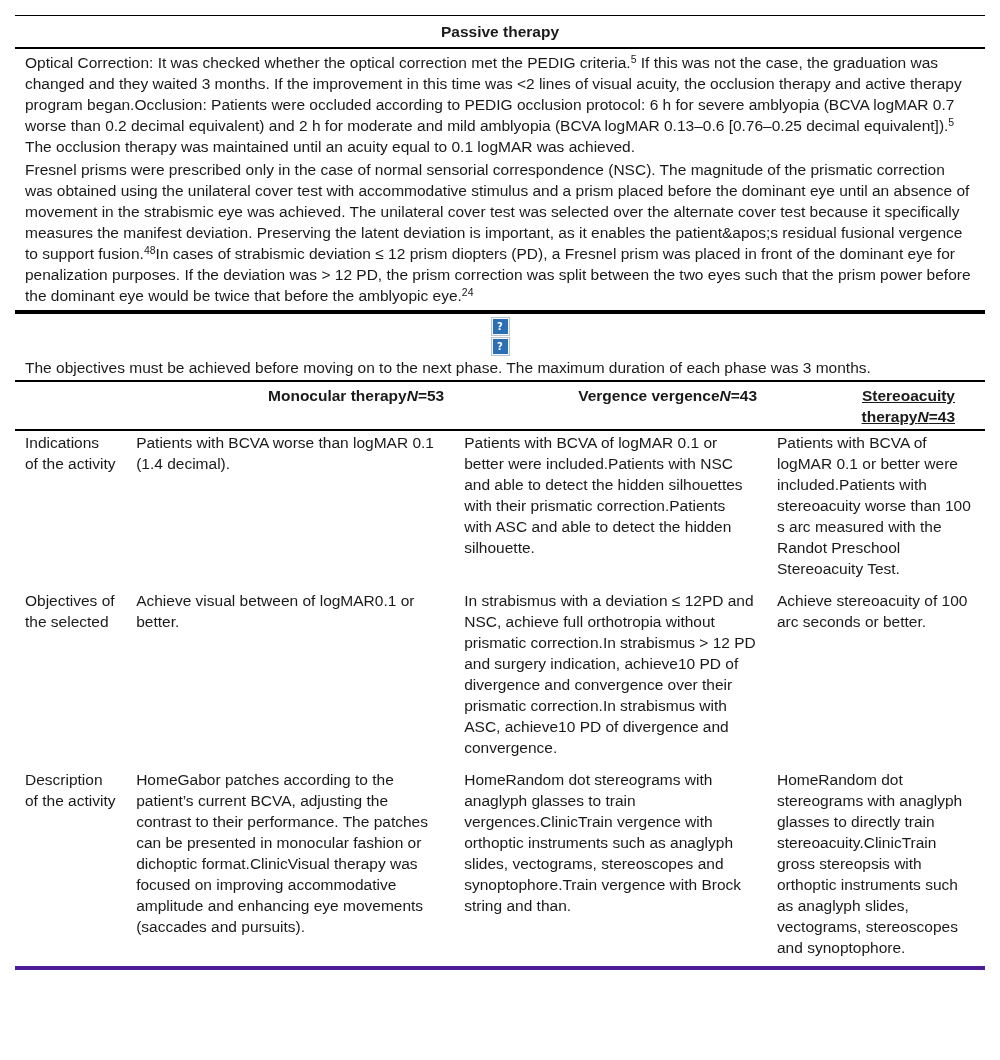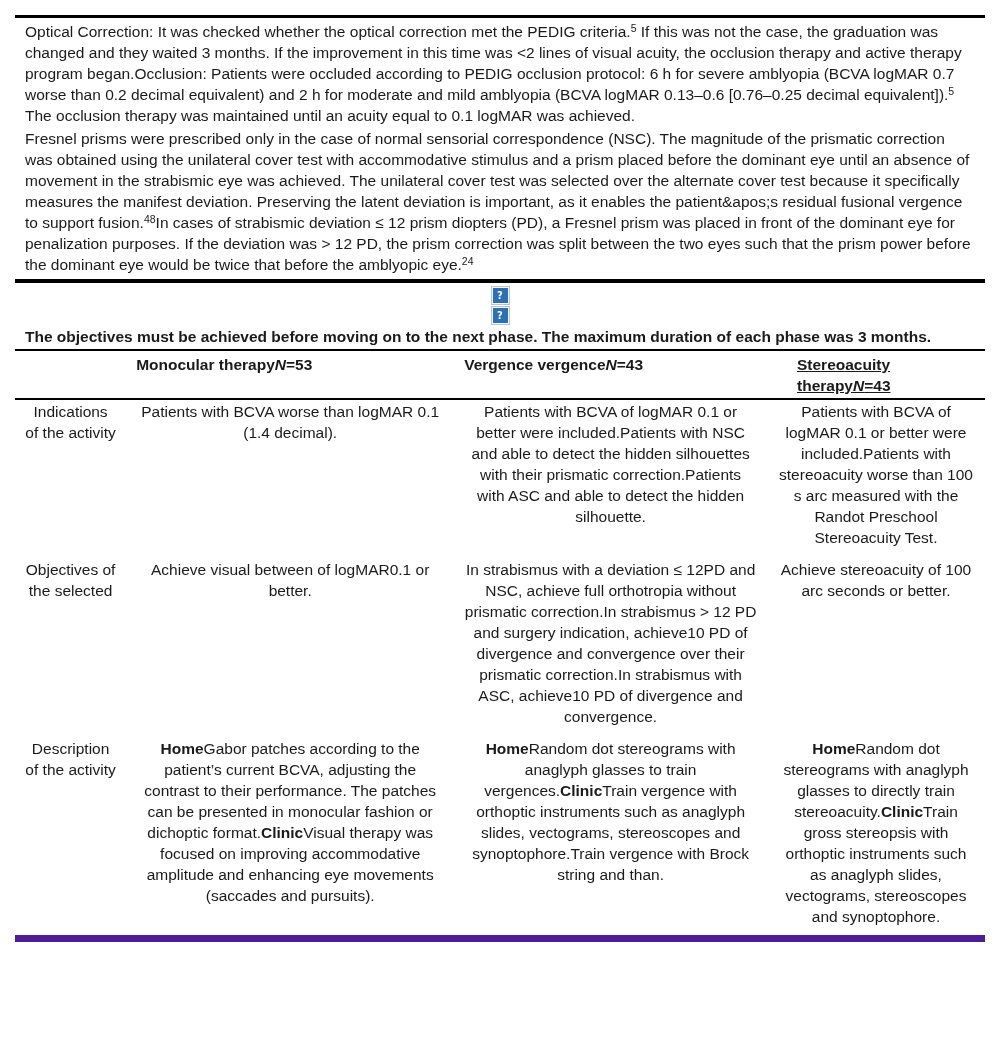--- a/index.html
+++ b/index.html
@@ -62,58 +62,59 @@
       height: 15px;
       background: #2b6fb5;
       color: #fff;
       font-size: 10px;
       line-height: 15px;
       font-weight: bold;
       text-align: center;
       font-family: "DejaVu Sans", sans-serif;
     }
     .note {
-      font-weight: bold;
+      font-weight: normal;
       padding: 0 0 2px 10px;
       line-height: 21px;
     }
     table.grid {
       width: 970px;
       border-collapse: collapse;
       table-layout: fixed;
     }
     table.grid th, table.grid td {
       vertical-align: top;
-      text-align: center;
+      text-align: left;
       padding: 0 10px;
       font-weight: normal;
     }
     table.grid thead th {
       font-weight: bold;
-      text-align: left;
+      text-align: right;
       padding-top: 3px;
       padding-bottom: 2px;
       border-bottom: 2px solid #000;
     }
     table.grid thead tr { border-top: 2px solid #000; }
     table.grid tbody td { padding-top: 1px; padding-bottom: 10px; }
-    table.grid tbody tr:last-child td { padding-bottom: 8px; border-bottom: 7px solid #4c1d95; }
+    table.grid tbody tr:last-child td { padding-bottom: 8px; border-bottom: 4px solid #4c1d95; }
     .col1 { width: 102px; }
     .col2 { width: 301px; }
     .col3 { width: 287px; }
     .col4 { width: 200px; }
-    b { font-weight: bold; }
+    b { font-weight: normal; }
     i { font-style: italic; }
   </style>
 </head>
 <body>
 
 <div class="doc">
 
   <div class="rule-thin"></div>
+  <div class="section-head">Passive therapy</div>
   <div class="rule-thick"></div>
 
   <div class="para-block">
     <p><span>Optical Correction: It was checked whether the optical correction met the PEDIG criteria.</span><sup>5</sup><span> If this was not the case, the graduation was changed and they waited 3 months. If the improvement in this time was &lt;2 lines of visual acuity, the occlusion therapy and active therapy program began.Occlusion: Patients were occluded according to PEDIG occlusion protocol: 6 h for severe amblyopia (BCVA logMAR 0.7 worse than 0.2 decimal equivalent) and 2 h for moderate and mild amblyopia (BCVA logMAR 0.13–0.6 [0.76–0.25 decimal equivalent]).</span><sup>5</sup><span> The occlusion therapy was maintained until an acuity equal to 0.1 logMAR was achieved.</span></p>
     <p><span>Fresnel prisms were prescribed only in the case of normal sensorial correspondence (NSC). The magnitude of the prismatic correction was obtained using the unilateral cover test with accommodative stimulus and a prism placed before the dominant eye until an absence of movement in the strabismic eye was achieved. The unilateral cover test was selected over the alternate cover test because it specifically measures the manifest deviation. Preserving the latent deviation is important, as it enables the patient&amp;apos;s residual fusional vergence to support fusion.</span><sup>48</sup><span>In cases of strabismic deviation ≤ 12 prism diopters (PD), a Fresnel prism was placed in front of the dominant eye for penalization purposes. If the deviation was &gt; 12 PD, the prism correction was split between the two eyes such that the prism power before the dominant eye would be twice that before the amblyopic eye.</span><sup>24</sup></p>
   </div>
 
   <div class="rule-thick"></div>
   <div class="rule-thick"></div>
 

